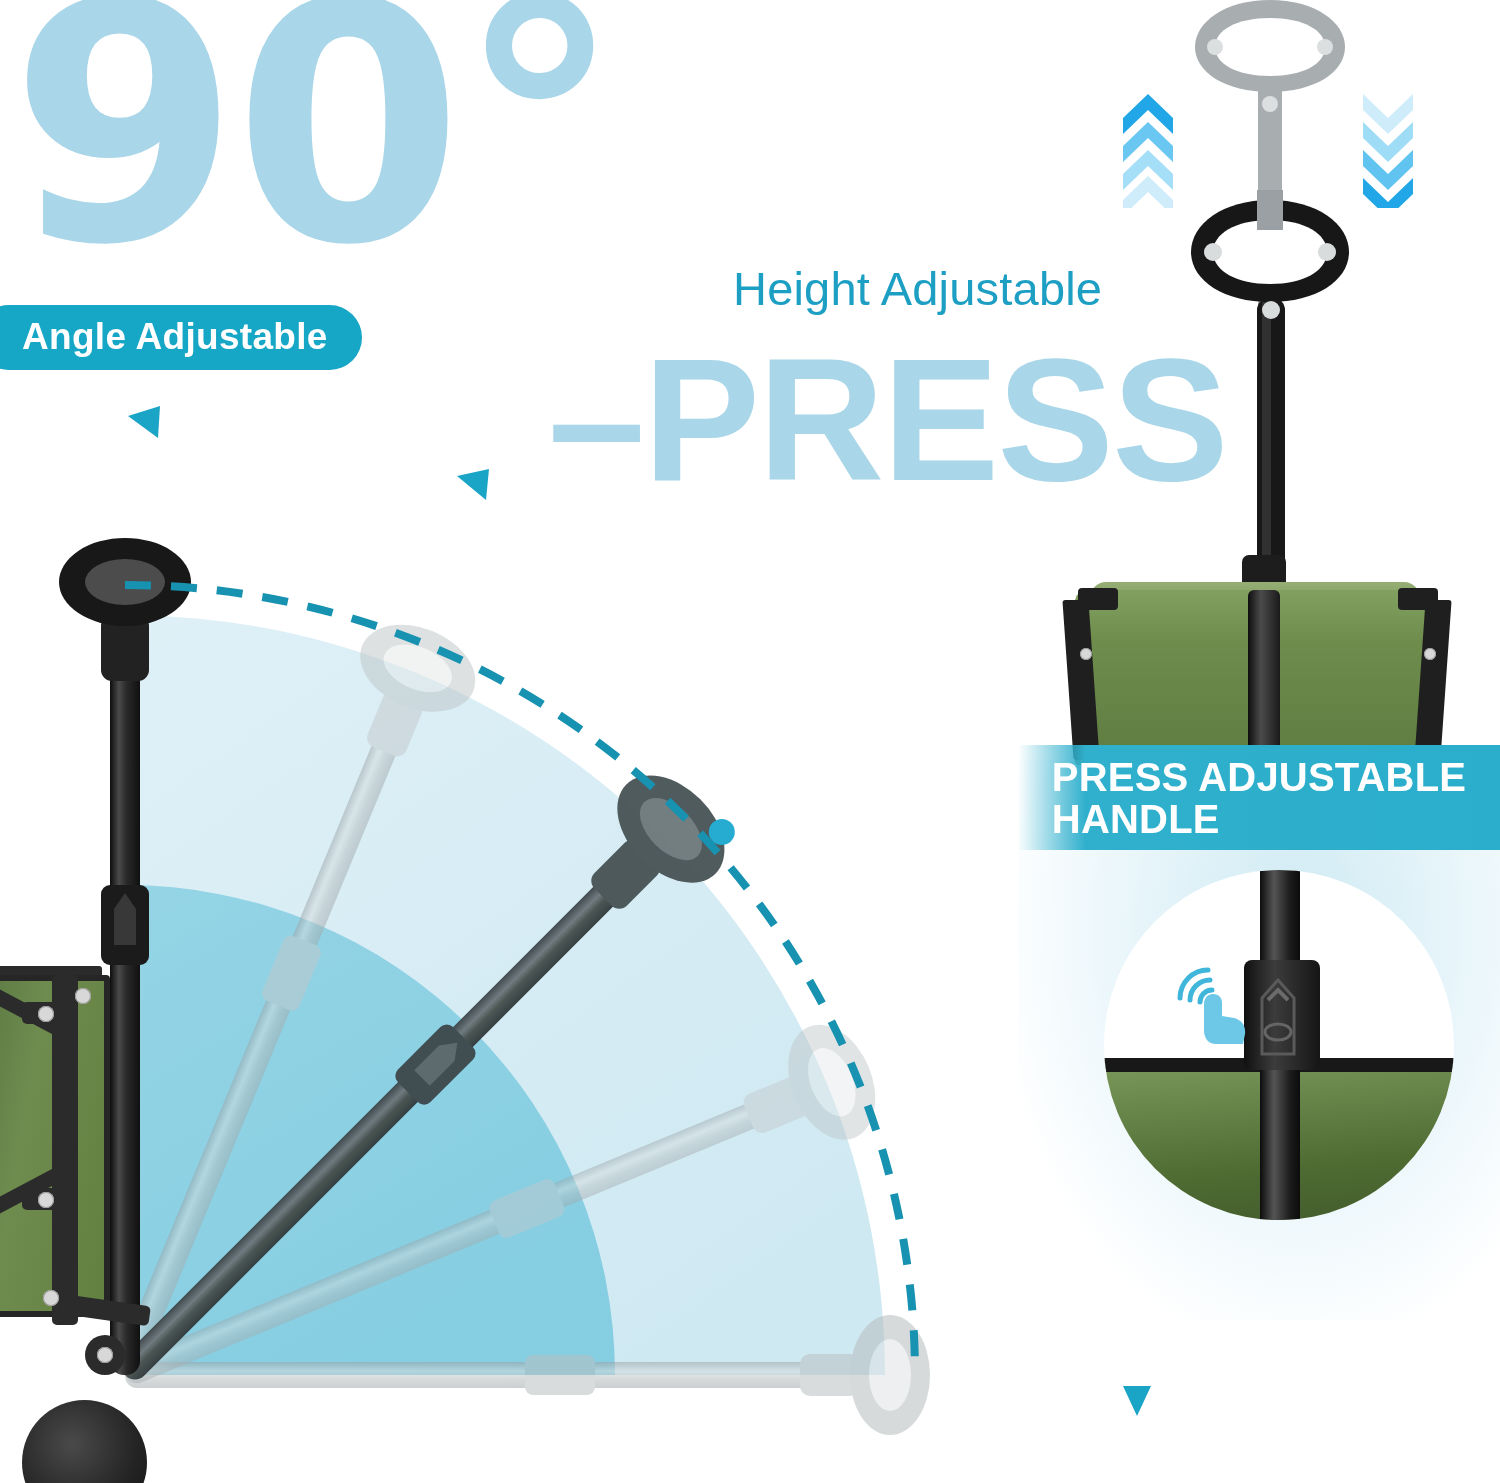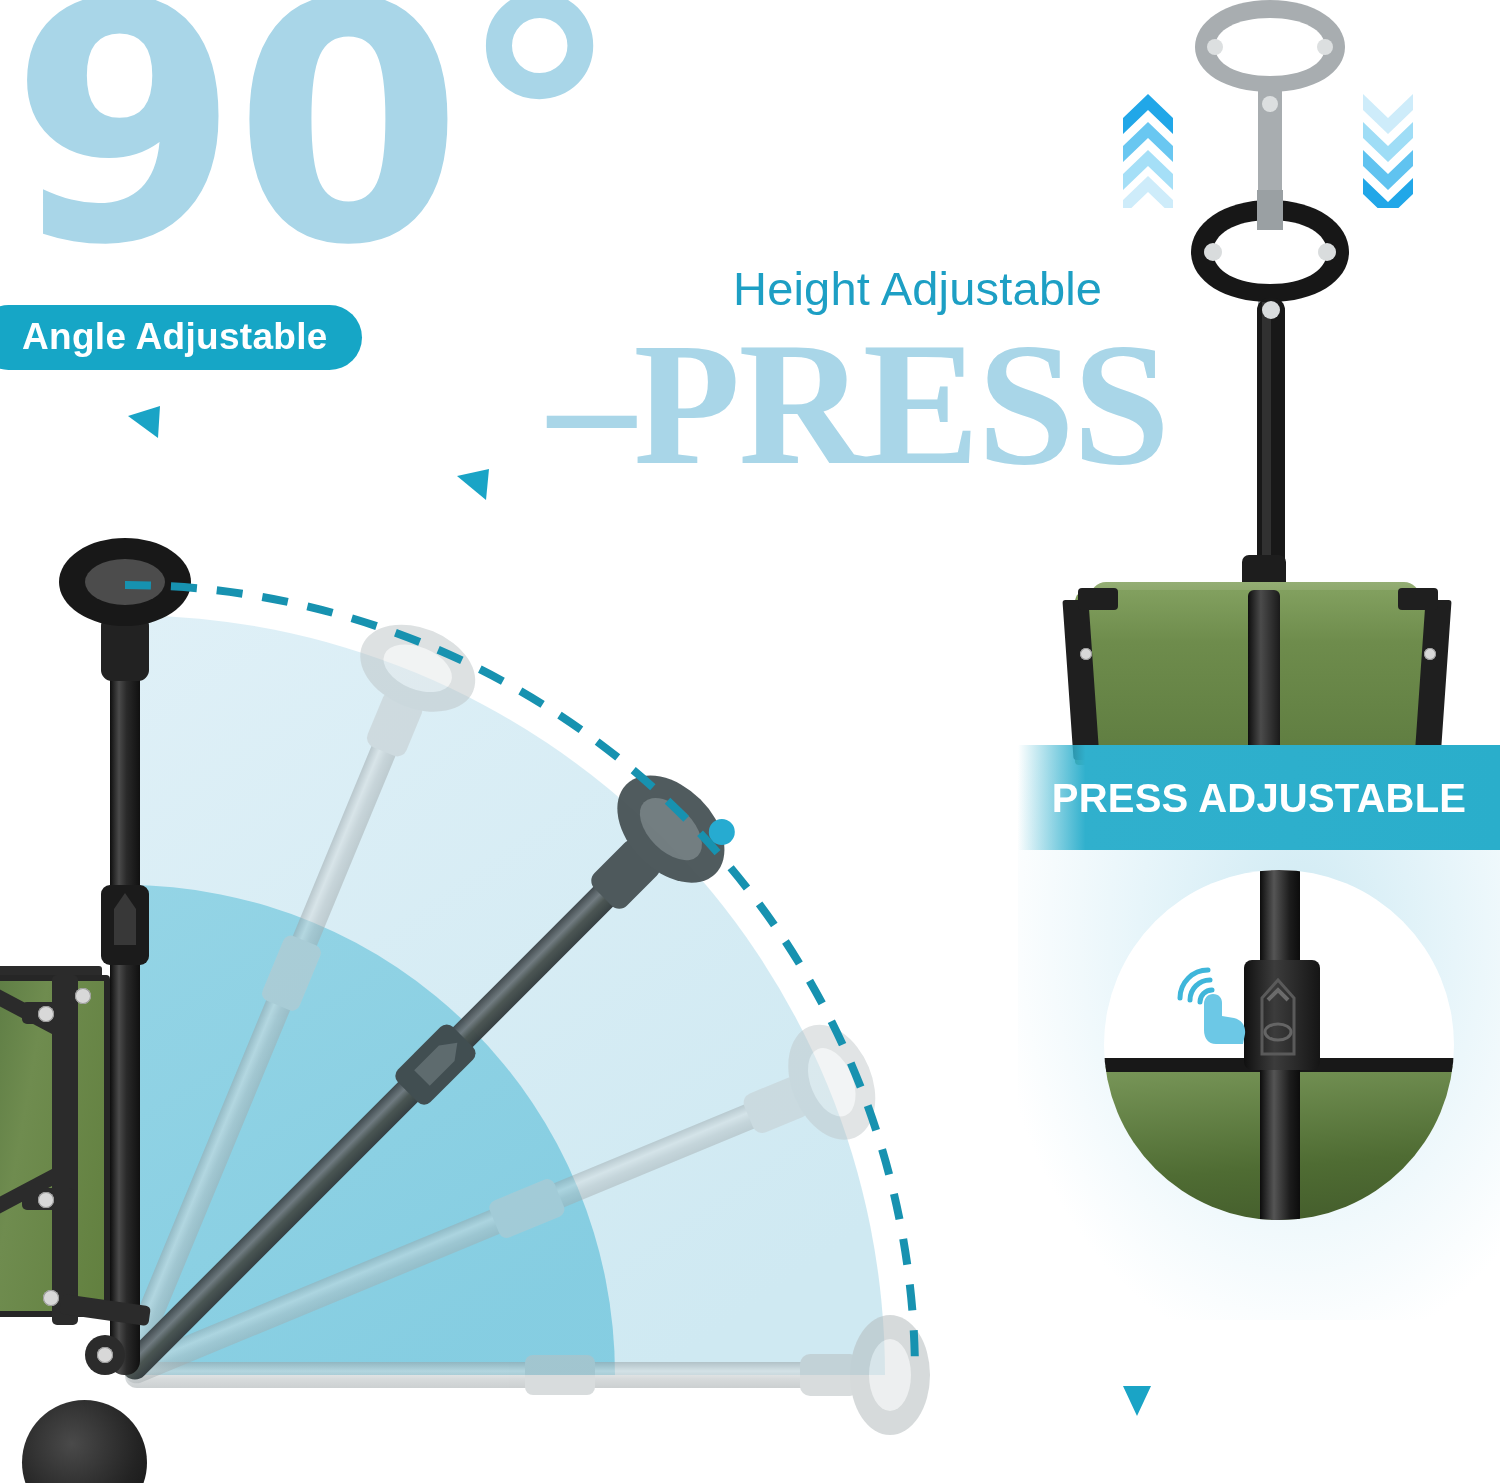--- a/index.html
+++ b/index.html
@@ -52,27 +52,27 @@
   #height-adj{
     left:717px; top:265px;
     font-size:47px;
     font-weight:400;
     color:#1d9fc4;
     line-height:1;
     letter-spacing:.2px;
     margin-left:16px;
   }
   #press-word{
-    left:548px; top:317px;
+    left:548px; top:332px;
     font-size:175px;
     font-weight:700;
     letter-spacing:-2px;
     color:#a9d6e8;
     line-height:1;
-    font-family:Liberation Serif, serif;
+    font-family:Liberation Sans, sans-serif;
     white-space:nowrap;
   }
 
   
   #fan-wrap{left:0;top:430px;width:1060px;height:1053px;overflow:hidden;}
 
   
   .cartbody{
     left:-20px; top:975px; width:118px; height:330px;
     background:linear-gradient(100deg,#5b7a43 0%,#6f8c4f 35%,#62803f 100%);
@@ -289,20 +289,21 @@
   <div class="abs cart-corner" style="left:1078px;top:588px;width:40px;height:22px;border-radius:4px;"></div>
   <div class="abs cart-corner" style="left:1398px;top:588px;width:40px;height:22px;border-radius:4px;"></div>
   <div class="abs rivet" style="left:1080px;top:648px;width:12px;height:12px;"></div>
   <div class="abs rivet" style="left:1424px;top:648px;width:12px;height:12px;"></div>
 
   <div class="abs" style="left:1248px;top:590px;width:32px;height:180px;background:linear-gradient(90deg,#0e0e0e,#4b4b4b 40%,#1a1a1a);border-radius:6px;"></div>
 
   <div class="abs" id="press-banner">
     <div>
       <div>PRESS ADJUSTABLE</div>
+      <div>HANDLE</div>
     </div>
   </div>
 
   <div class="abs" id="zoom-circle">
 
     <div class="abs" style="left:-20px;top:196px;width:420px;height:160px;
          background:linear-gradient(175deg,#7a985a 0%,#4f6c33 60%,#41592a 100%);"></div>
     <div class="abs" style="left:-20px;top:188px;width:420px;height:14px;background:#181818;"></div>
 
     <div class="abs" style="left:156px;top:-10px;width:40px;height:370px;

